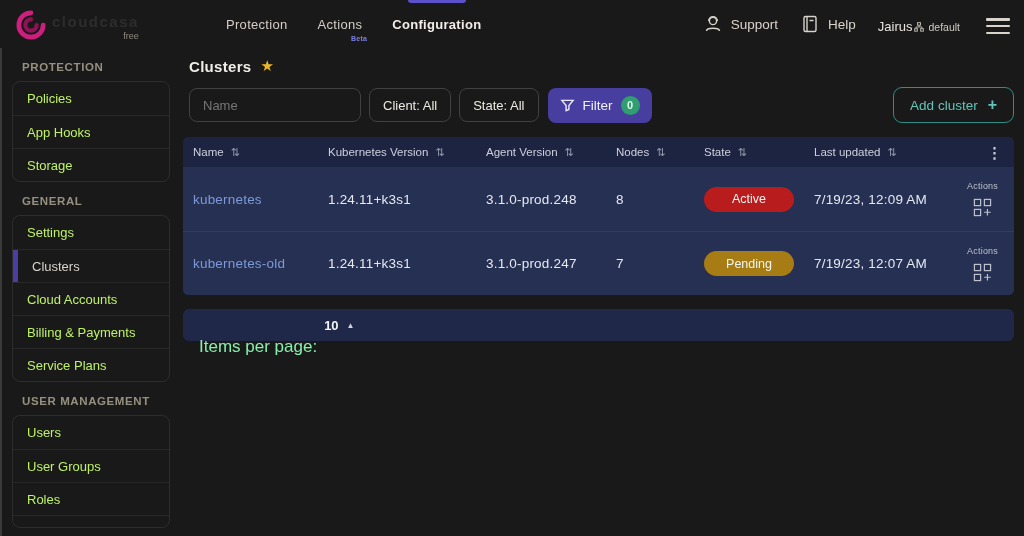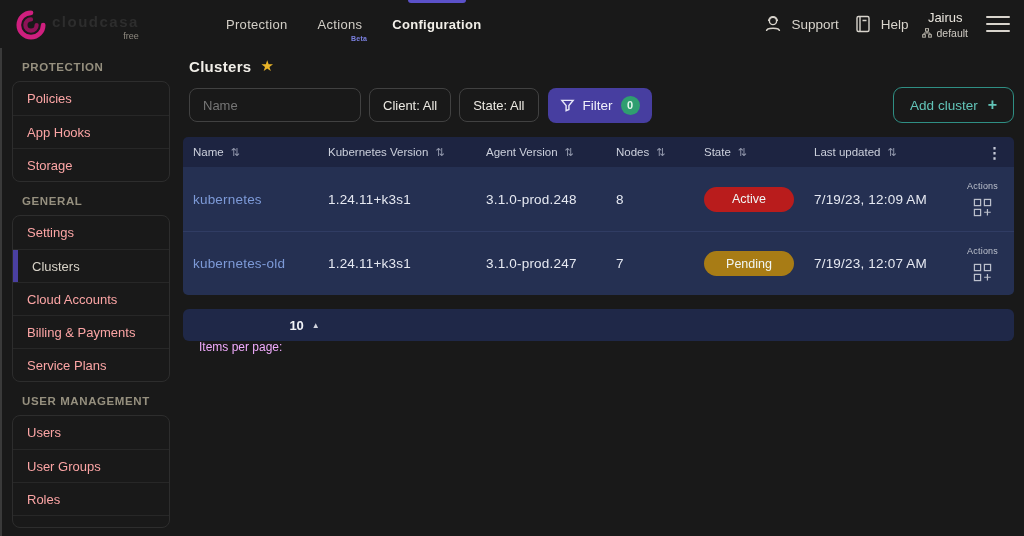--- a/index.html
+++ b/index.html
@@ -13,35 +13,35 @@
   .logo-text { display:flex; flex-direction:column; align-items:flex-end; margin-top:6px; }
   .brand { font-size:15px; font-weight:bold; color:#2d2d2d; letter-spacing:1.5px; }
   .tier { font-size:9px; color:#8f8a80; margin-top:1px; }
 
   .mainnav { display:flex; gap:30px; margin-left:46px; height:48px; }
   .mainnav a { display:flex; align-items:center; position:relative; color:#d3cfc7; font-size:13px; letter-spacing:.3px; cursor:pointer; text-decoration:none; }
   .mainnav a.active { color:#f2efe9; font-weight:bold; }
   .mainnav a.active::before { content:""; position:absolute; top:0; left:50%; transform:translateX(-50%); width:58px; height:3px; background:#5b51c9; border-radius:0 0 3px 3px; }
   .beta { position:absolute; right:-5px; bottom:6px; font-size:7px; font-weight:bold; color:#7b80e0; letter-spacing:.3px; }
 
-  .topbar-right { margin-left:auto; display:flex; align-items:center; gap:14px; }
+  .topbar-right { margin-left:auto; display:flex; align-items:flex-end; gap:22px; }
   .top-action { display:flex; align-items:center; gap:8px; color:#d8d4cc; font-size:13.5px; cursor:pointer; }
   .top-action svg { width:20px; height:20px; stroke:#d8d4cc; fill:none; stroke-width:1.4; }
-  .user { display:flex; flex-direction:column; align-items:center; gap:2px; cursor:pointer; margin-right:4px; }
+  .user { display:flex; flex-direction:row; align-items:center; gap:2px; cursor:pointer; margin-right:4px; }
   .user-name { color:#e9e5dd; font-size:13px; }
   .user-org { display:flex; align-items:center; gap:4px; color:#cfcbc3; font-size:10.5px; }
   .user-org svg { width:10px; height:10px; stroke:#b8b4aa; fill:none; stroke-width:1.2; }
   .hamburger { display:flex; flex-direction:column; gap:4.5px; width:24px; cursor:pointer; }
   .hamburger span { height:2.2px; background:#d8d4cc; border-radius:1px; }
 
   
   .sidebar { position:absolute; left:0; top:48px; bottom:0; width:183px; box-shadow:inset 2px 0 0 #3a3a3a; }
   .side-header { margin:13px 0 8px 22px; font-size:11.5px; font-weight:bold; color:#96907f; letter-spacing:.6px; }
   .side-group { margin:0 13px 0 12px; border:1px solid #2d2d2d; border-radius:8px; overflow:hidden; }
-  .side-item { position:relative; height:33px; display:flex; align-items:center; padding-left:14px; color:#fca5a5; font-size:13px; cursor:pointer; }
+  .side-item { position:relative; height:33px; display:flex; align-items:center; padding-left:14px; color:#bef264; font-size:13px; cursor:pointer; }
   .side-item + .side-item { border-top:1px solid #272727; }
   .side-item.active { color:#d8d3c8; padding-left:19px; }
   .side-item.active::before { content:""; position:absolute; left:0; top:0; bottom:0; width:5px; background:#4a3fa0; }
   .side-item.ghost { height:12px; cursor:default; }
 
   
   .main { position:absolute; left:183px; top:48px; right:0; bottom:0; padding:0 10px 0 0; }
   .page-title-row { display:flex; align-items:center; gap:9px; margin:9px 0 0 6px; }
   .page-title { font-size:15px; font-weight:bold; color:#f1eee8; letter-spacing:.3px; }
   .fav-star { color:#e8b429; font-size:15px; cursor:pointer; }
@@ -65,21 +65,21 @@
   .trow { height:64px; background:#253052; }
   .trow + .trow { border-top:1px solid #303c63; }
   .cell { color:#e6e9f2; font-size:13.5px; letter-spacing:.2px; }
   .link { color:#7d9ad8; cursor:pointer; }
   .badge { width:90px; height:25px; border-radius:13px; display:flex; align-items:center; justify-content:center; color:#f0f6f4; font-size:12.5px; }
   .actions { display:flex; flex-direction:column; align-items:center; margin-left:auto; margin-right:16px; gap:7px; }
   .actions-label { font-size:9px; color:#bcc0cc; letter-spacing:.2px; }
   .actions svg { width:19px; height:19px; stroke:#bcc0cc; fill:none; stroke-width:1.3; cursor:pointer; }
 
   .pagination { margin-top:14px; height:32px; background:#1f2848; border-radius:6px; display:flex; align-items:center; padding-left:16px; gap:7px; }
-  .pag-label { color:#f0abfc; font-size:12px;margin-top:44px; }
+  .pag-label { color:#86efac; font-size:17px;margin-top:44px; }
   .pag-select { display:flex; align-items:center; gap:8px; cursor:pointer; }
   .pag-value { color:#f2f4f8; font-size:13px; font-weight:bold; }
   .pag-caret { color:#d2d5de; font-size:8px; }
 </style>
 </head>
 <body>
 
 <header class="topbar">
   <div class="logo">
     <svg viewBox="0 0 32 32">

